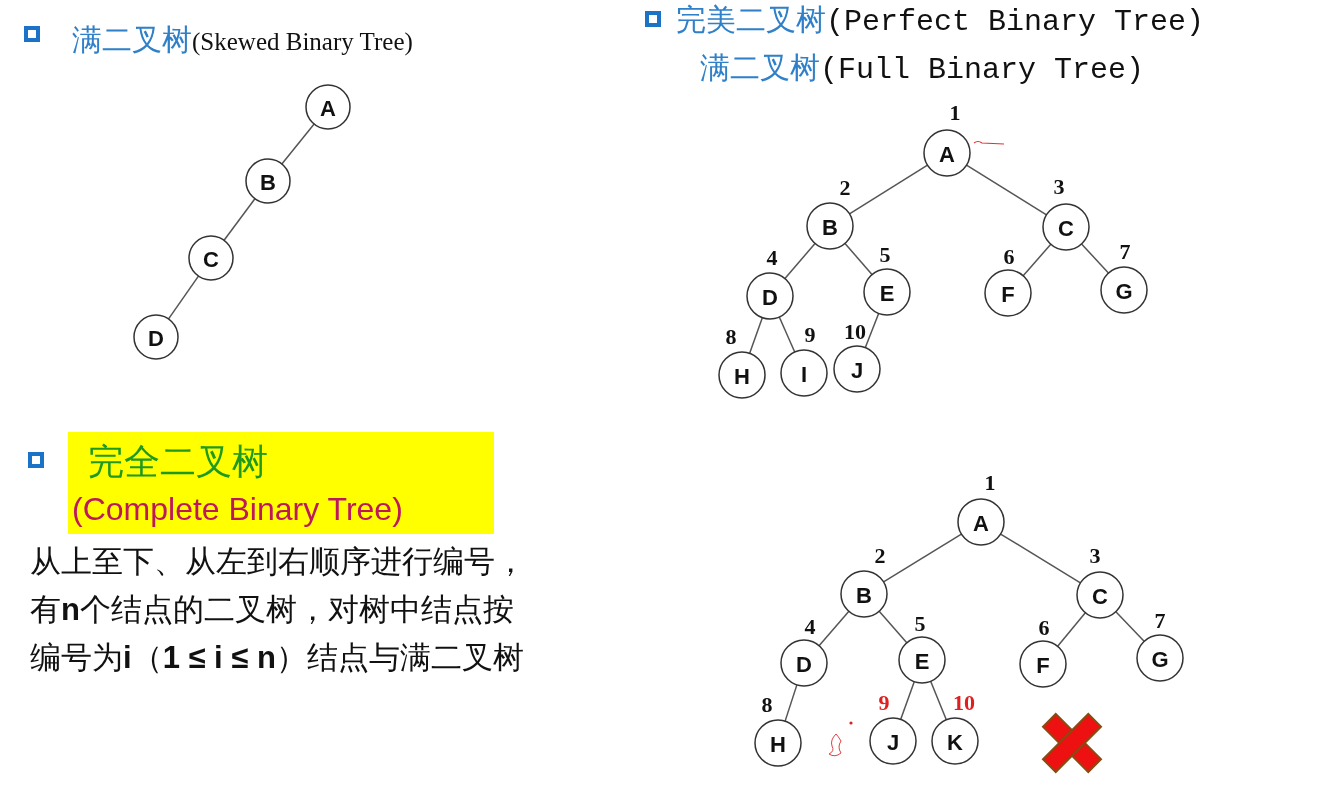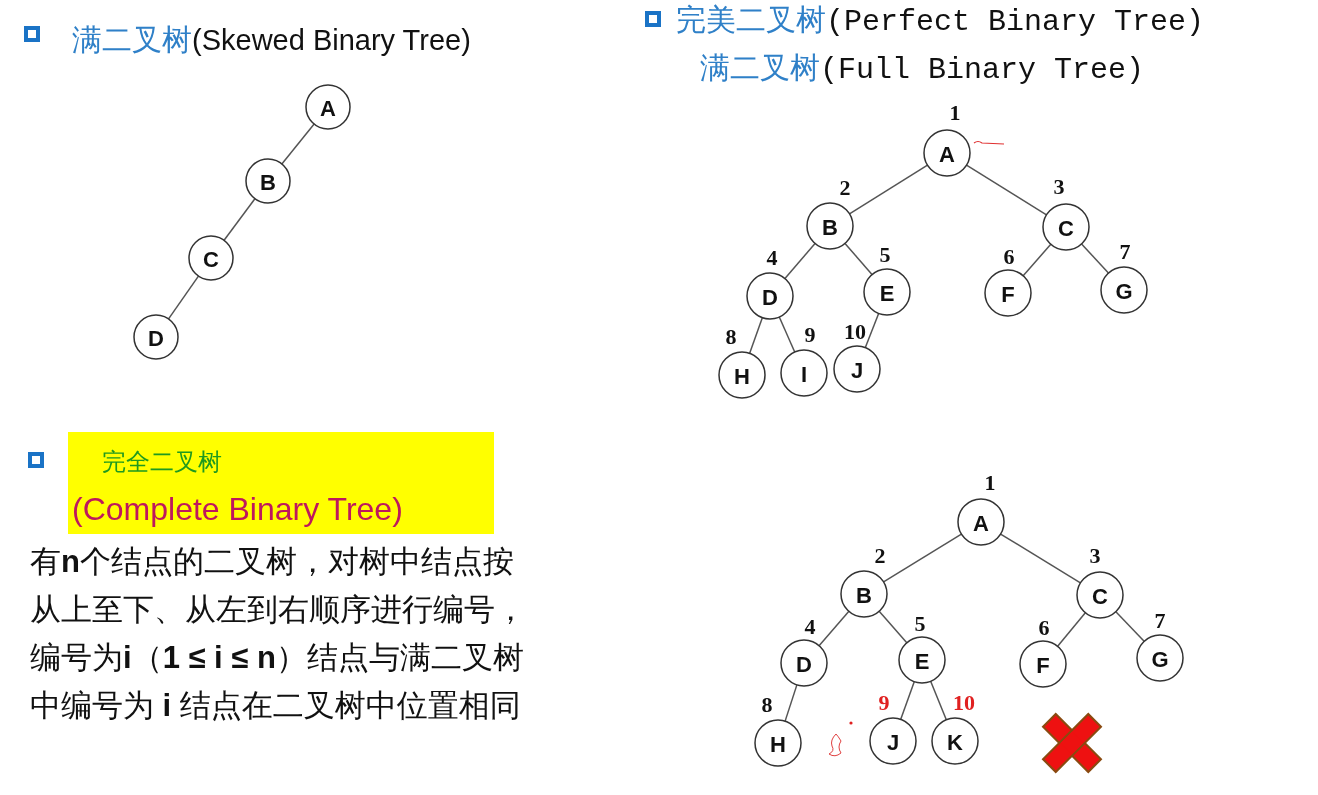--- a/index.html
+++ b/index.html
@@ -1,20 +1,20 @@
 <!DOCTYPE html>
 <html><head>
 <meta charset="utf-8">
 <style>
   html,body{margin:0;padding:0;}
   body{width:1318px;height:795px;background:#ffffff;position:relative;overflow:hidden;font-family:"Liberation Sans","DejaVu Sans",sans-serif;}
   .bullet{position:absolute;width:16px;height:16px;border:4px solid #1a73c6;box-sizing:border-box;background:#fff;}
   .cn{color:#2f80c8;}
   .heading{position:absolute;white-space:nowrap;font-size:30px;line-height:36px;}
-  .heading .en-sans{color:#111;font-family:Liberation Sans, sans-serif;font-size:29px;}
+  .heading .en-sans{color:#111;font-family:Liberation Serif, serif;font-size:25px;}
   .heading .en-serif{color:#111;font-family:"Liberation Mono","DejaVu Sans Mono",monospace;font-size:30px;}
   .hl{position:absolute;left:68px;top:432px;width:426px;height:102px;background:#ffff00;}
   .green{color:#1f9a1f;}
   .desc{position:absolute;left:30px;top:538px;font-size:31px;line-height:48px;color:#111;white-space:nowrap;}
   .desc b{font-weight:bold;}
   svg{position:absolute;left:0;top:0;}
   .node circle{fill:#fff;stroke:#333;stroke-width:1.5;}
   .node text{font-family:"Liberation Sans",sans-serif;font-weight:bold;font-size:22px;fill:#111;text-anchor:middle;dominant-baseline:central;}
   .edge{stroke:#555;stroke-width:1.5;}
   .num{font-family:"Liberation Serif","DejaVu Serif",serif;font-weight:bold;font-size:22px;fill:#111;text-anchor:middle;}
@@ -31,32 +31,31 @@
 <div class="bullet" style="left:645px;top:11px;"></div>
 <div class="heading" style="left:676px;top:2px;">
   <span class="cn">完美二叉树</span><span class="en-serif">(Perfect Binary Tree)</span>
 </div>
 <div class="heading" style="left:700px;top:50px;text-align:right;">
   <span class="cn">满二叉树</span><span class="en-serif">(Full Binary Tree)</span>
 </div>
 
 <div class="hl"></div>
 <div class="bullet" style="left:28px;top:452px;"></div>
-<div class="heading" style="left:102px;top:444px;font-size:24px;">
+<div class="heading" style="left:88px;top:444px;font-size:36px;">
   <span class="green">完全二叉树</span>
 </div>
 <div class="heading" style="left:72px;top:491px;font-size:32px;color:#be185d;">
   <span>(Complete Binary Tree)</span>
 </div>
 
 <div class="desc" id="desc">
+    <div>从上至下、从左到右顺序进行编号，</div>
     <div>有<b>n</b>个结点的二叉树，对树中结点按</div>
-    <div>从上至下、从左到右顺序进行编号，</div>
     <div>编号为<b>i</b>（<b>1 ≤ i ≤ n</b>）结点与满二叉树</div>
-    <div>中编号为<b> i </b>结点在二叉树中位置相同</div>
   </div>
 
 <svg id="trees" width="1318" height="795">
   <g id="g-skewed">
       <line x1="314.1443569147332" y1="124.08862647182909" x2="281.8556430852668" y2="163.9113735281709" class="edge"></line>
       <line x1="254.91048636570508" y1="198.6823254358019" x2="224.08951363429492" y2="240.3176745641981" class="edge"></line>
       <line x1="198.4298858261673" y1="276.05525490423247" x2="168.5701141738327" y2="318.94474509576753" class="edge"></line>
       <g class="node">
         <circle cx="328" cy="107" r="22"></circle>
         <text x="328" y="108">A</text>

